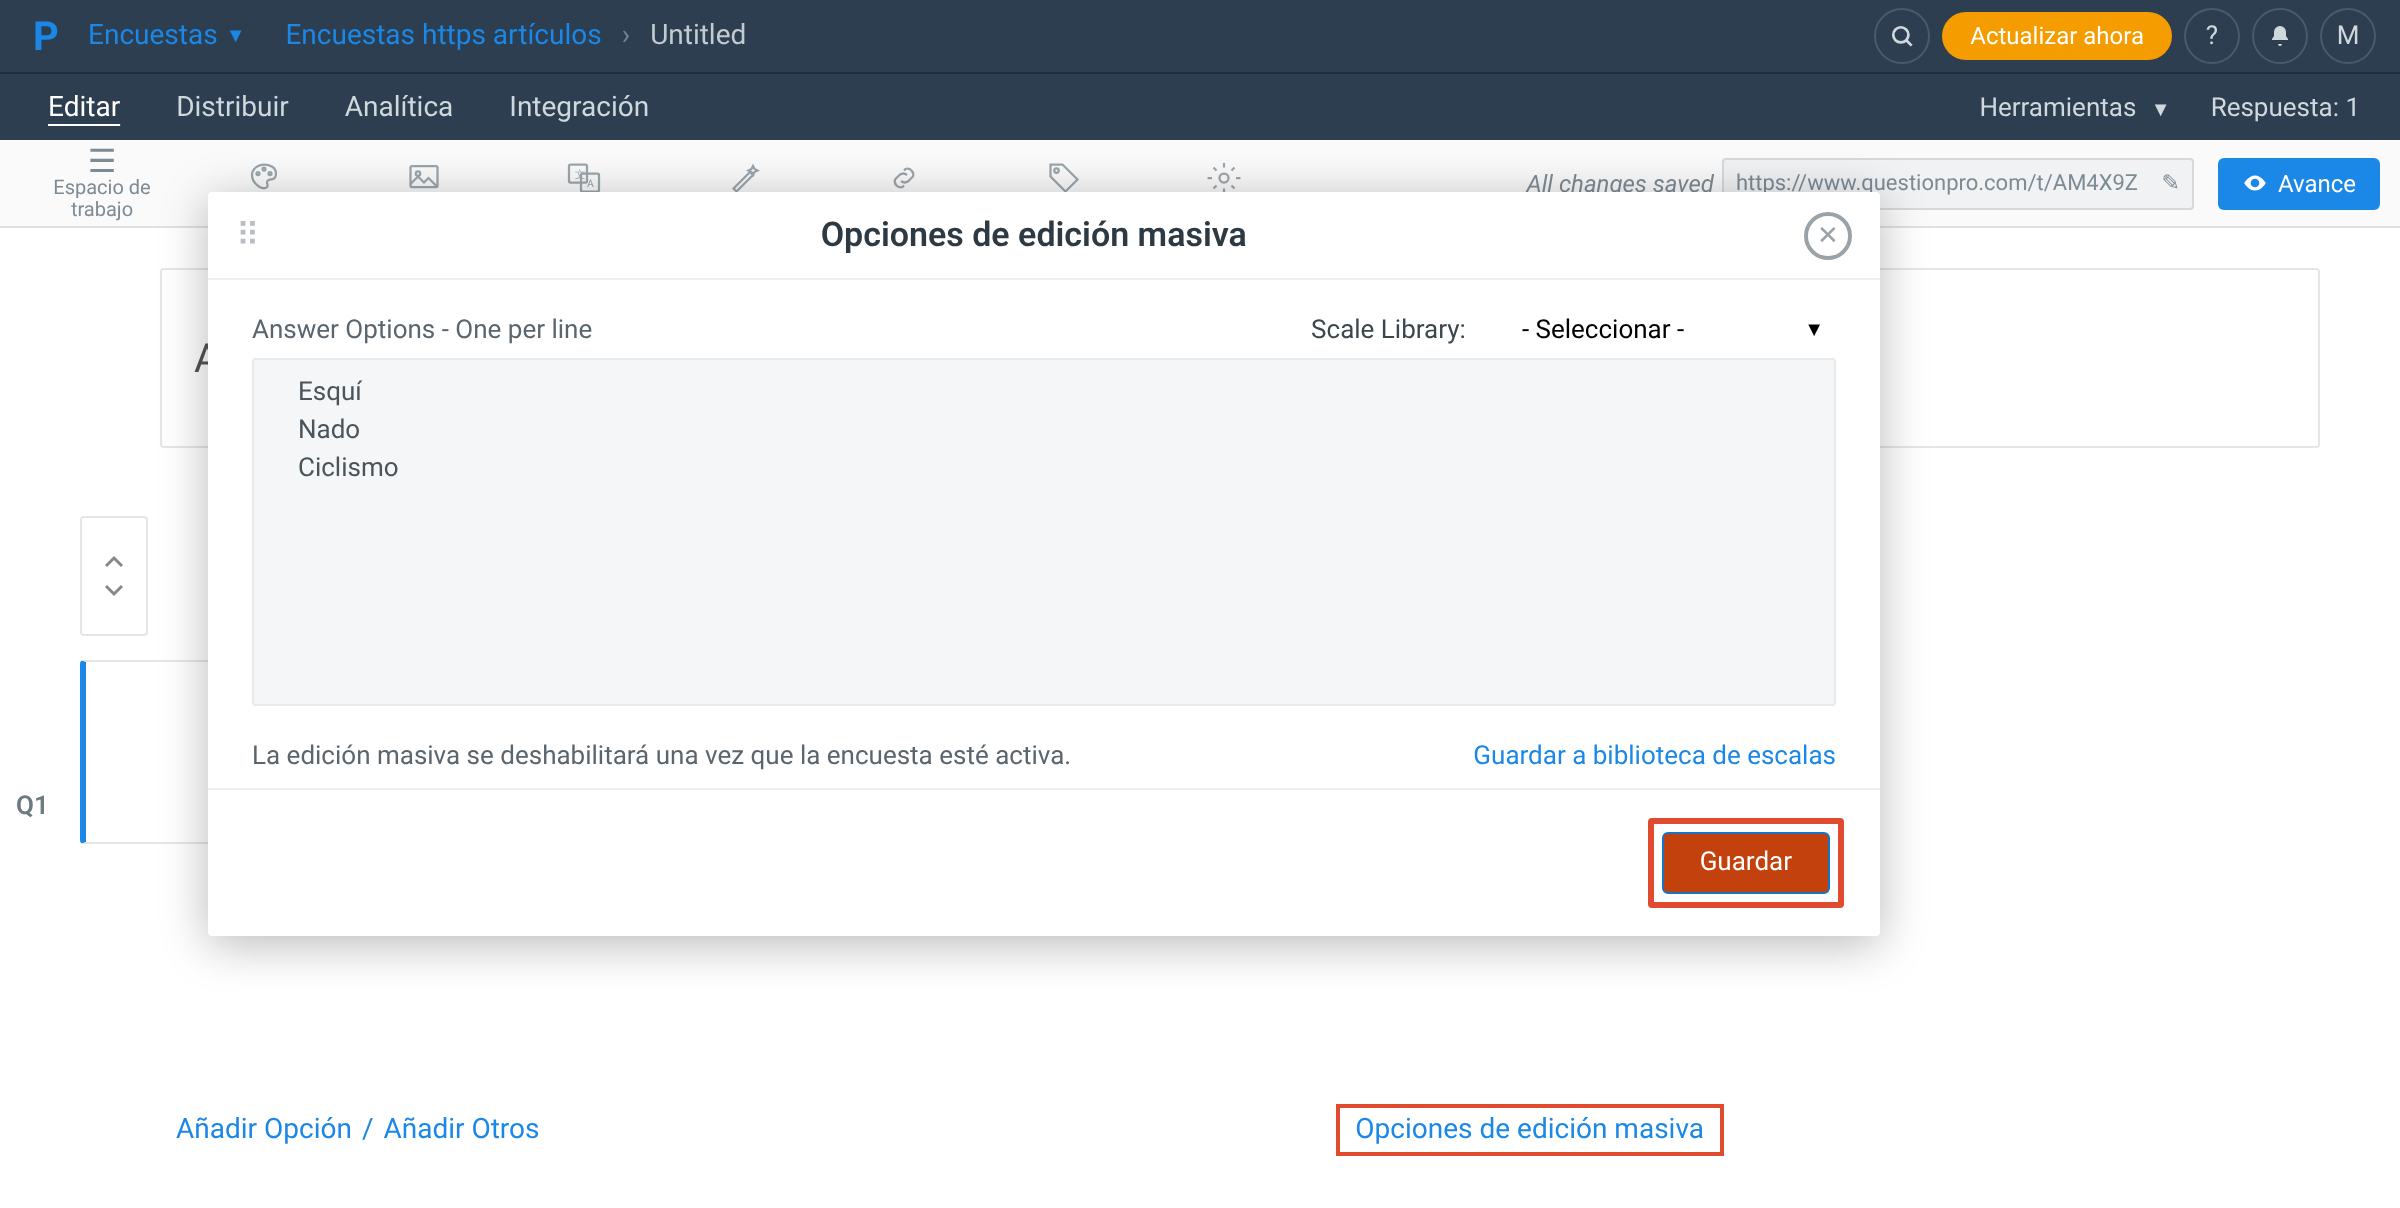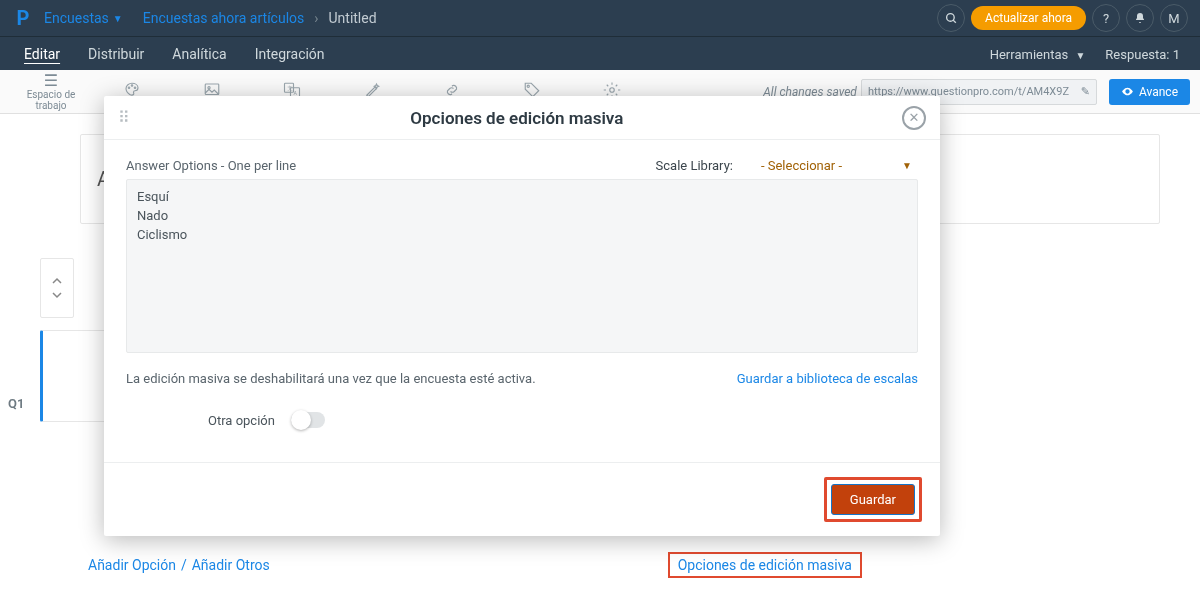--- a/index.html
+++ b/index.html
@@ -51,22 +51,22 @@
   
   .modal { position:absolute; left:104px; top:96px; width:836px; background:#fff; border-radius:2px; box-shadow:0 4px 24px rgba(0,0,0,0.28); }
   .modal-head { height:44px; border-bottom:1px solid #eceeef; display:flex; align-items:center; padding:0 14px; }
   .drag-dots { color:#b7bdc1; font-size:16px; letter-spacing:2px; cursor:move; }
   .modal-title { flex:1; text-align:center; font-size:17px; font-weight:600; color:#2e3a43; }
   .modal-close { width:24px; height:24px; border:2px solid #9aa2a8; color:#9aa2a8; border-radius:50%; display:flex; align-items:center; justify-content:center; cursor:pointer; font-size:13px;}
   .modal-body { padding:18px 22px 8px 22px; }
   .toprow { display:flex; align-items:center; margin-bottom:6px;}
   .opt-label { font-size:13px; color:#5a656d;}
   .scale-lbl { margin-left:auto; font-size:13px; color:#3c464d; margin-right:28px;}
-  .scale-sel { color:#a16207; font-size:13px; cursor:pointer; display:flex; align-items:center; gap:60px; padding-right:6px;}
-  .textarea { width:100%; height:174px; background:#f5f6f7; border:1px solid #e7e9ea; border-radius:2px; padding:8px 10px; font-size:13px; color:#4a545b; resize:none; font-family:inherit; line-height:1.45; outline:none;}
+  .scale-sel { color:#000000; font-size:13px; cursor:pointer; display:flex; align-items:center; gap:60px; padding-right:6px;}
+  .textarea { width:100%; height:174px; background:#f5f6f7; border:1px solid #e7e9ea; border-radius:2px; padding:8px 22px; font-size:13px; color:#4a545b; resize:none; font-family:inherit; line-height:1.45; outline:none;}
   .belowrow { display:flex; align-items:center; margin-top:14px; font-size:13px;}
   .note { color:#5a656d;}
   .addlib { margin-left:auto; color:#1b87e6; cursor:pointer;}
   .otherrow { display:flex; align-items:center; margin:26px 0 26px 82px; font-size:13px; color:#4a545b; gap:16px;}
   .toggle { width:34px; height:16px; background:#e1e4e6; border-radius:10px; position:relative; cursor:pointer;}
   .toggle::after { content:""; position:absolute; left:0; top:-2px; width:20px; height:20px; background:#fff; border-radius:50%; box-shadow:0 1px 3px rgba(0,0,0,0.3);}
   .modal-foot { border-top:1px solid #eceeef; padding:14px 18px; display:flex; justify-content:flex-end;}
   .save-highlight { border:3px solid #e04a2f; padding:4px; border-radius:2px;}
   .btn-save { background:#c2410c; color:#fff; border:1px solid #1474c8; border-radius:3px; padding:7px 18px; font-size:13px; cursor:pointer;}
 
@@ -75,21 +75,21 @@
 <body>
 
 <div class="topbar">
   <div class="logo">P</div>
   <div class="crumb">
     <span class="crumb-item">
       <span>Encuestas</span>
         <span class="chev">▼</span>
     </span>
     <span class="crumb-sep"></span>
-    <span class="crumb-item">Encuestas ahora artículos</span>
+    <span class="crumb-item">Encuestas https artículos</span>
     <span class="crumb-sep">›</span>
     <span class="crumb-muted">Untitled</span>
   </div>
   <div class="topbar-spacer"></div>
   <div class="top-icon">
     <svg width="13" height="13" viewBox="0 0 24 24" fill="none" stroke="currentColor" stroke-width="2.5">
         <circle cx="10" cy="10" r="7"></circle>
         <line x1="20" y1="20" x2="15" y2="15"></line>
       </svg>
   </div>
@@ -213,23 +213,19 @@
         <span style="font-size:10px;">▼</span>
       </span>
     </div>
     <textarea class="textarea" style="">Esquí
 Nado
 Ciclismo</textarea>
     <div class="belowrow">
       <span class="note">La edición masiva se deshabilitará una vez que la encuesta esté activa.</span>
       <span class="addlib">Guardar a biblioteca de escalas</span>
     </div>
-    <div class="otherrow">
-      <span>Otra opción</span>
-      <div class="toggle"></div>
-    </div>
   </div>
   <div class="modal-foot">
     <span class="save-highlight">
       <button class="btn-save">Guardar</button>
     </span>
   </div>
 </div>
 
 </body></html>

